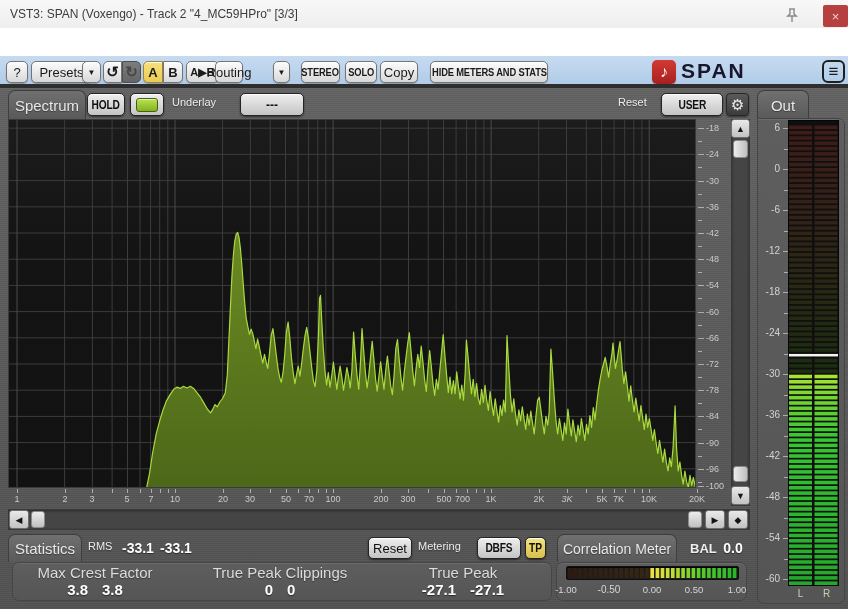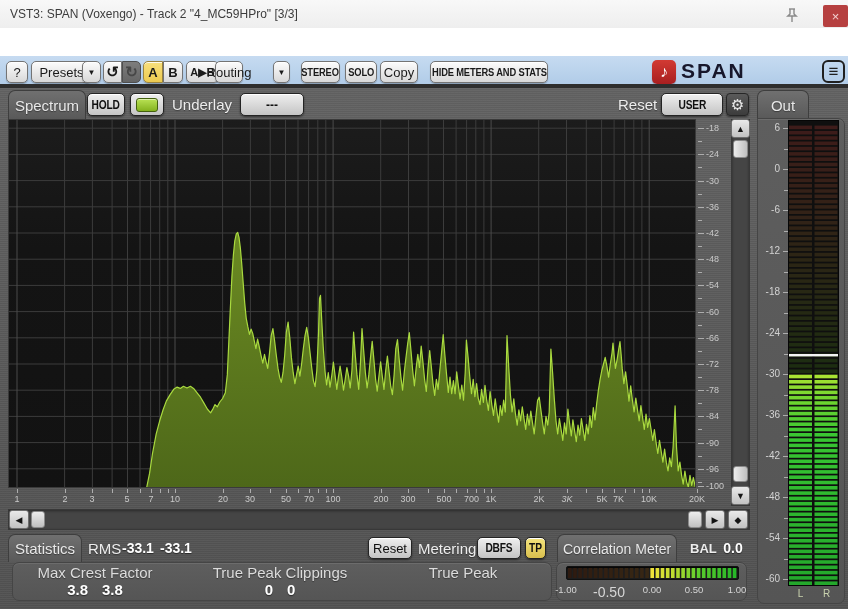--- a/index.html
+++ b/index.html
@@ -43,21 +43,21 @@
      background:repeating-linear-gradient(180deg,rgba(255,255,255,.03) 0 1px,rgba(0,0,0,.03) 1px 2px);}
   .tab{background:linear-gradient(#707070,#595959);border:1px solid #3e3e3e;border-bottom:none;
        border-radius:7px 7px 0 0;color:#e8e8e8;font-size:15px;text-shadow:0 1px 1px rgba(0,0,0,.4);}
   .dkbtn{background:linear-gradient(#efefef,#c4c4c4);border:1px solid #242424;border-radius:5px;
          color:#101010;box-shadow:0 1px 2px rgba(0,0,0,.5),inset 0 1px 0 #fff;font-size:12px;}
   .dkbtn.yel{background:linear-gradient(#f4e47c,#d9bf4e);align-items:center;}
   .gearbtn{background:linear-gradient(#5a5a5a,#3c3c3c);border:1px solid #262626;border-radius:4px;
            color:#ececec;font-size:15px;box-shadow:0 1px 2px rgba(0,0,0,.5);}
   .greenpill{width:20px;height:12px;border-radius:3px;background:linear-gradient(#b9e254,#84b21e);
              border:1px solid #44610e;box-shadow:inset 0 1px 0 rgba(255,255,255,.5);}
-  .lbl{color:#ededed;font-size:15px;text-shadow:0 1px 1px rgba(0,0,0,.4);white-space:nowrap;}
+  .lbl{color:#ededed;font-size:11px;text-shadow:0 1px 1px rgba(0,0,0,.4);white-space:nowrap;}
   .panelbox{background:linear-gradient(#5e5e5e,#555);border:1px solid #454545;border-radius:7px;
             box-shadow:inset 0 1px 0 rgba(255,255,255,.09);}
   .statlbl{color:#dcdcdc;font-size:15px;text-align:center;text-shadow:0 1px 1px rgba(0,0,0,.4);}
   .statval{color:#fff;font-size:15px;font-weight:bold;text-align:center;text-shadow:0 1px 1px rgba(0,0,0,.5);}
   .statval span{margin:0 7px;}
 
   
   .track{background:#454545;border:1px solid #383838;box-shadow:inset 0 1px 3px rgba(0,0,0,.4);}
   .sbtn{background:linear-gradient(#e9e9e9,#c2c2c2);border:1px solid #6e6e6e;border-radius:3px;
         color:#141414;font-size:9px;}
@@ -313,21 +313,21 @@
       <span class="axis-el" style="left: 139px; top: 494px; width: 24px; text-align: center;">7</span>
       <span class="axis-el" style="left: 163px; top: 494px; width: 24px; text-align: center;">10</span>
       <span class="axis-el" style="left: 211px; top: 494px; width: 24px; text-align: center;">20</span>
       <span class="axis-el" style="left: 238px; top: 494px; width: 24px; text-align: center;">30</span>
       <span class="axis-el" style="left: 274px; top: 494px; width: 24px; text-align: center;">50</span>
       <span class="axis-el" style="left: 297px; top: 494px; width: 24px; text-align: center;">70</span>
       <span class="axis-el" style="left: 321px; top: 494px; width: 24px; text-align: center;">100</span>
       <span class="axis-el" style="left: 369px; top: 494px; width: 24px; text-align: center;">200</span>
       <span class="axis-el" style="left: 396px; top: 494px; width: 24px; text-align: center;">300</span>
       <span class="axis-el" style="left: 432px; top: 494px; width: 24px; text-align: center;">500</span>
-      <span class="axis-el" style="left: 455px; top: 494px; width: 24px; text-align: right;">700</span>
+      <span class="axis-el" style="left: 455px; top: 494px; width: 24px; text-align: left;">700</span>
       <span class="axis-el" style="left: 479px; top: 494px; width: 24px; text-align: center;">1K</span>
       <span class="axis-el" style="left: 527px; top: 494px; width: 24px; text-align: center;">2K</span>
       <span class="axis-el" style="left: 555px; top: 494px; width: 24px; text-align: center; font-style: italic;">3K</span>
       <span class="axis-el" style="left: 590px; top: 494px; width: 24px; text-align: center;">5K</span>
       <span class="axis-el" style="left: 613px; top: 494px; width: 24px; ">7K</span>
       <span class="axis-el" style="left: 637px; top: 494px; width: 24px; text-align: center;">10K</span>
       <span class="axis-el" style="left: 685px; top: 494px; width: 24px; text-align: center;">20K</span>
     </div>
 
   <div class="abs track" style="left:731px;top:119px;width:19px;height:387px"></div>
@@ -359,20 +359,23 @@
   <div class="abs panelbox" style="left:12px;top:562px;width:540px;height:39px"></div>
   <div class="abs statlbl" style="left:20px;top:564px;width:150px">Max Crest Factor</div>
   <div class="abs statval" style="left:20px;top:581px;width:150px">
     <span>3.8</span><span>3.8</span>
   </div>
   <div class="abs statlbl" style="left:205px;top:564px;width:150px">True Peak Clippings</div>
   <div class="abs statval" style="left:205px;top:581px;width:150px">
     <span>0</span><span>0</span>
   </div>
   <div class="abs statlbl" style="left:388px;top:564px;width:150px">True Peak</div>
+  <div class="abs statval" style="left:388px;top:581px;width:150px">
+    <span>-27.1</span><span>-27.1</span>
+  </div>
 
   <div class="abs tab flexc" style="left:557px;top:534px;width:120px;height:28px;font-size:14px">Correlation Meter</div>
   <div class="abs lbl" style="left:690px;top:541px;font-size:13px;font-weight:bold">BAL</div>
   <div class="abs statval" style="left:718px;top:540px;width:30px;font-size:14px">0.0</div>
   <div class="abs panelbox" style="left:556px;top:562px;width:191px;height:39px"></div>
   <div class="abs corrbar" style="left:566px;top:566px;width:173px;height:14px">
     <svg id="corr-svg" width="171" height="12" style="position:absolute;left:0;top:0">
         <rect x="1.0" y="1" width="3.6" height="10" fill="rgb(46,26,16)"></rect>
         <rect x="6.2" y="1" width="3.6" height="10" fill="rgb(47,27,16)"></rect>
         <rect x="11.3" y="1" width="3.6" height="10" fill="rgb(48,28,17)"></rect>
@@ -403,21 +406,21 @@
         <rect x="140.1" y="1" width="3.6" height="10" fill="rgb(76,199,43)"></rect>
         <rect x="145.2" y="1" width="3.6" height="10" fill="rgb(69,196,42)"></rect>
         <rect x="150.4" y="1" width="3.6" height="10" fill="rgb(61,193,42)"></rect>
         <rect x="155.5" y="1" width="3.6" height="10" fill="rgb(54,190,41)"></rect>
         <rect x="160.7" y="1" width="3.6" height="10" fill="rgb(47,187,41)"></rect>
         <rect x="165.8" y="1" width="3.6" height="10" fill="rgb(40,184,40)"></rect>
       </svg>
   </div>
   <div id="corr-scale" class="abs" style="left:0;top:0">
       <span class="axis-el" style="left: 548px; top: 584px; width: 36px; text-align: center; font-size: 9.5px; color: rgb(214, 214, 214);">-1.00</span>
-      <span class="axis-el" style="left: 591px; top: 584px; width: 36px; text-align: center; font-size: 14px; color: rgb(214, 214, 214);">-0.50</span>
+      <span class="axis-el" style="left: 591px; top: 584px; width: 36px; text-align: center; font-size: 10px; color: rgb(214, 214, 214);">-0.50</span>
       <span class="axis-el" style="left: 634px; top: 584px; width: 36px; text-align: center; font-size: 9.5px; color: rgb(214, 214, 214);">0.00</span>
       <span class="axis-el" style="left: 676px; top: 584px; width: 36px; text-align: center; font-size: 9.5px; color: rgb(214, 214, 214);">0.50</span>
       <span class="axis-el" style="left: 719px; top: 584px; width: 36px; text-align: center; font-size: 9.5px; color: rgb(214, 214, 214);">1.00</span>
     </div>
 
   <div class="abs panelbox" style="left:757px;top:118px;width:88px;height:486px;border-radius:0 7px 7px 7px"></div>
   <div id="out-scale" class="abs" style="left:0;top:0">
       <span class="axis-el" style="left: 752px; top: 122px; width: 28px; text-align: right; font-size: 10px; color: rgb(210, 210, 210);">6</span>
       <span class="tickline" style="left: 783px; top: 128px; width: 5px; height: 1px;"></span>
       <span class="axis-el" style="left: 752px; top: 163px; width: 28px; text-align: right; font-size: 10px; color: rgb(210, 210, 210);">0</span>

